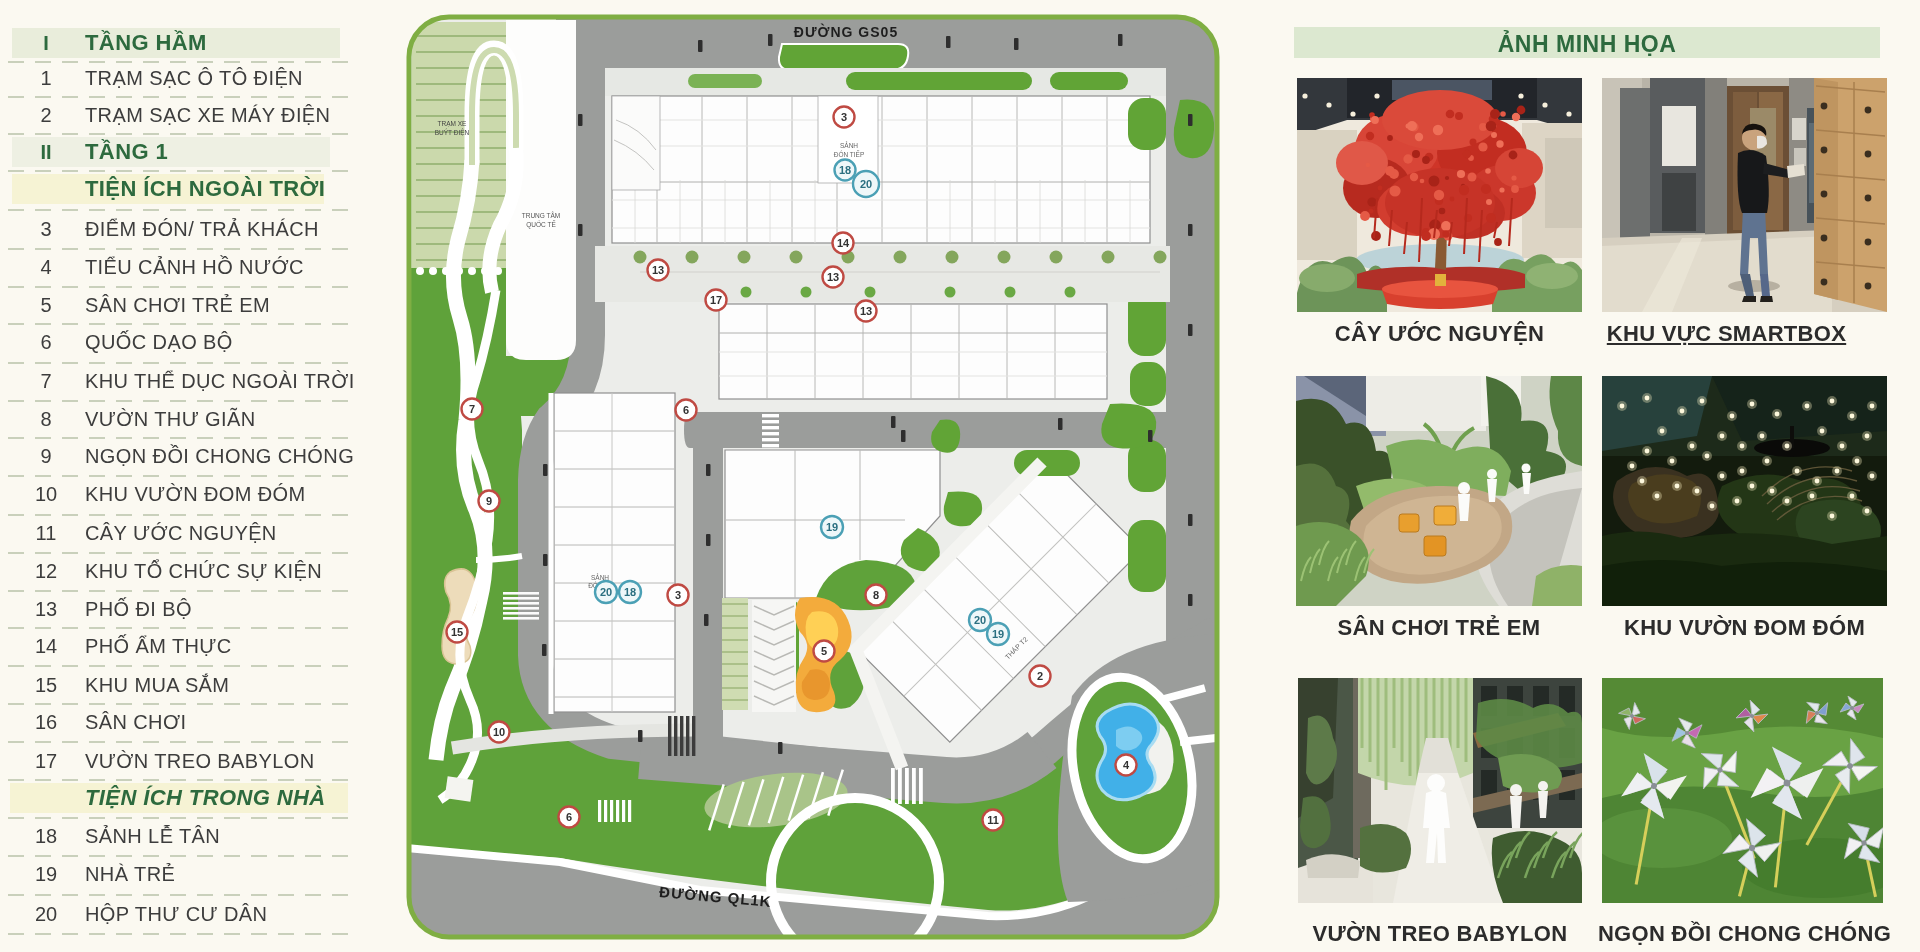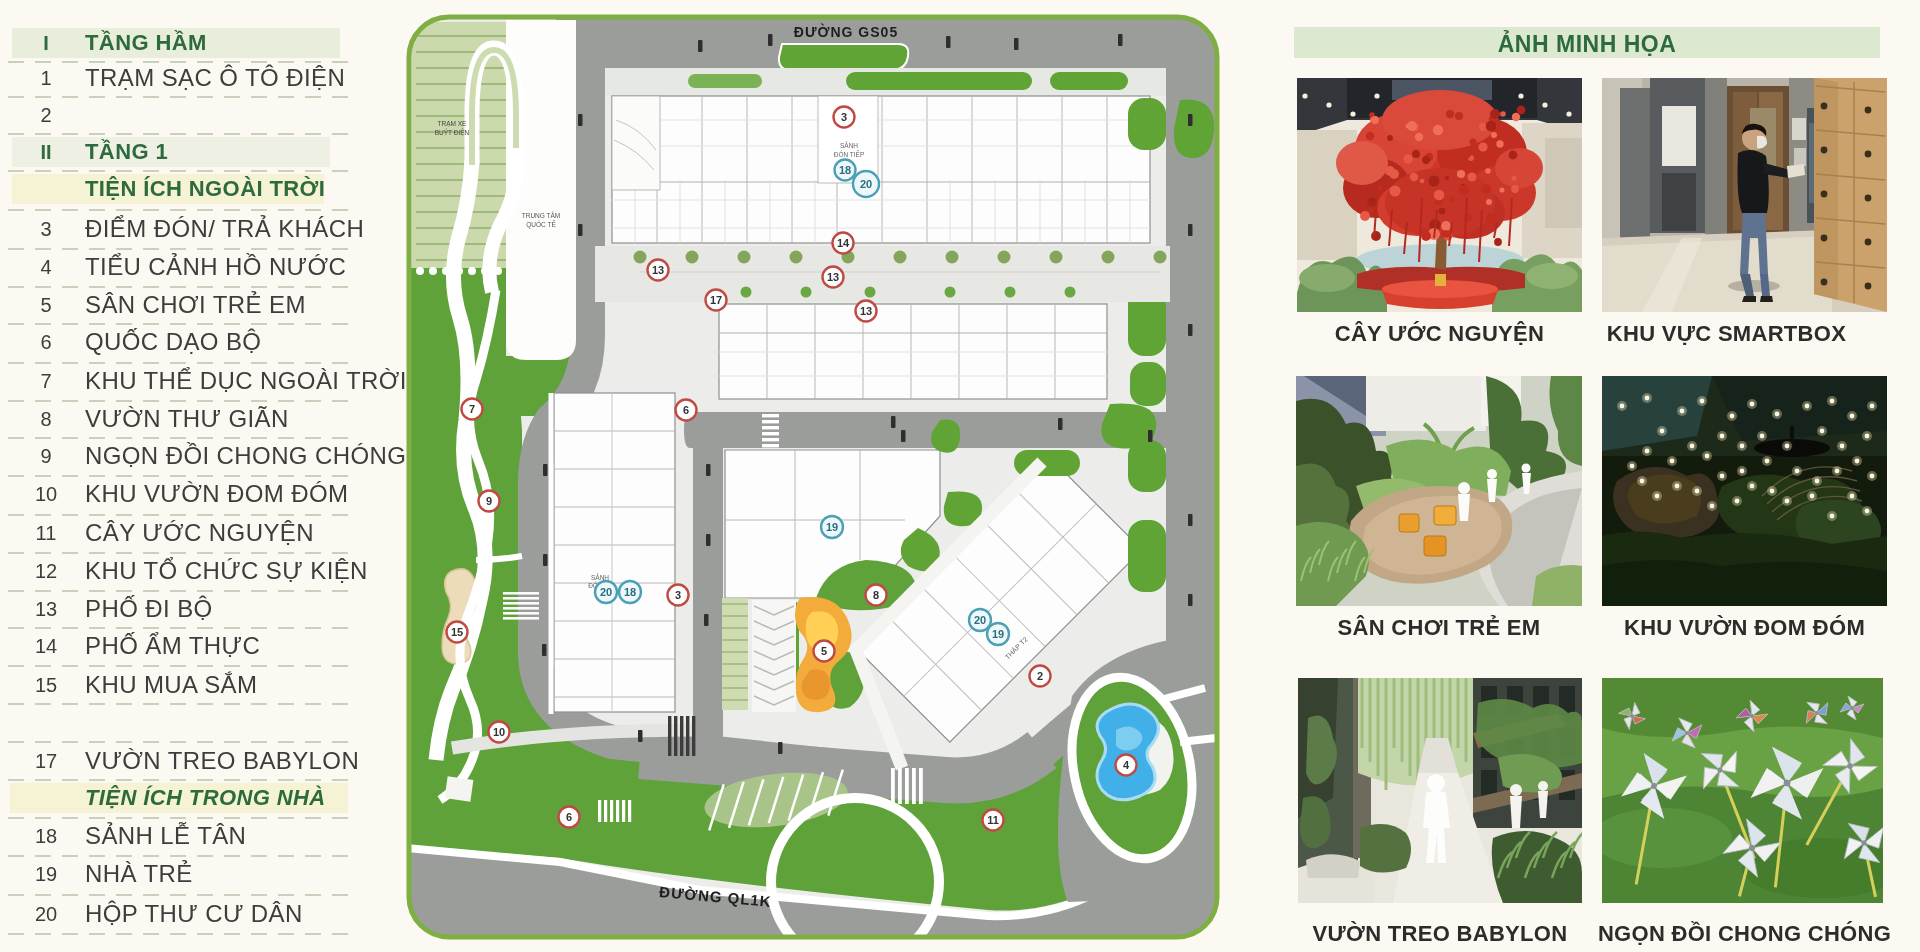--- a/index.html
+++ b/index.html
@@ -1,21 +1,21 @@
 <!DOCTYPE html>
 <html><head>
 <meta charset="utf-8">
 <style>
   html,body{margin:0;padding:0;}
   body{width:1920px;height:952px;background:#fbf9f1;font-family:"Liberation Sans", sans-serif;overflow:hidden;}
   .page{position:relative;width:1920px;height:952px;}
   
   .lrow{position:absolute;left:0;width:360px;height:38px;}
   .lnum{position:absolute;left:26px;width:40px;text-align:center;font-size:20px;color:#3d3d3d;}
-  .ltxt{position:absolute;left:85px;font-size:24px;color:#3d3d3d;letter-spacing:.4px;white-space:nowrap;}
+  .ltxt{position:absolute;left:85px;font-size:20px;color:#3d3d3d;letter-spacing:.4px;white-space:nowrap;}
   .lhead .lnum{color:#2d6a3e;font-weight:bold;}
   .lhead .ltxt{color:#2d6a3e;font-weight:bold;font-size:22px;}
   .sep{position:absolute;height:2px;background-image:repeating-linear-gradient(90deg,#c9d0bb 0,#c9d0bb 16px,rgba(0,0,0,0) 16px,rgba(0,0,0,0) 27px);}
   .band{position:absolute;}
   
   .hdr{position:absolute;left:1294px;top:27px;width:586px;height:31px;background:#dce8d0;}
   .hdrtxt{position:absolute;left:1294px;top:31px;width:586px;text-align:center;font-size:23px;font-weight:bold;color:#2d6a3e;letter-spacing:.5px;}
   .photo{position:absolute;overflow:hidden;}
   .cap{position:absolute;font-size:22px;font-weight:bold;color:#2c2c2c;text-align:center;letter-spacing:.3px;}
 </style>
@@ -61,20 +61,21 @@
       <span class="ltxt">TẦNG HẦM</span>
     </div>
 
   <div class="lrow" style="top:59px;line-height:38px;">
       <span class="lnum">1</span>
       <span class="ltxt">TRẠM SẠC Ô TÔ ĐIỆN</span>
     </div>
 
   <div class="lrow" style="top:96px;line-height:38px;">
       <span class="lnum">2</span>
+      <span class="ltxt">TRẠM SẠC XE MÁY ĐIỆN</span>
     </div>
 
   <div class="lrow lhead" style="top:133px;line-height:38px;padding-left:33px;">
       <span class="lnum">II</span>
       <span class="ltxt">TẦNG 1</span>
     </div>
 
   <div class="lrow lhead" style="top:170px;line-height:38px;">
       <span class="lnum"></span>
       <span class="ltxt">TIỆN ÍCH NGOÀI TRỜI</span>
@@ -138,20 +139,24 @@
   <div class="lrow" style="top:627px;line-height:38px;">
       <span class="lnum">14</span>
       <span class="ltxt">PHỐ ẨM THỰC</span>
     </div>
 
   <div class="lrow" style="top:666px;line-height:38px;">
       <span class="lnum">15</span>
       <span class="ltxt">KHU MUA SẮM</span>
     </div>
 
+  <div class="lrow" style="top:703px;line-height:38px;">
+      <span class="lnum">16</span>
+      <span class="ltxt">SÂN CHƠI</span>
+    </div>
 
   <div class="lrow" style="top:742px;line-height:38px;">
       <span class="lnum">17</span>
       <span class="ltxt">VƯỜN TREO BABYLON</span>
     </div>
 
   <div class="lrow lhead" style="top:779px;line-height:38px;font-style:italic;">
       <span class="lnum"></span>
       <span class="ltxt">TIỆN ÍCH TRONG NHÀ</span>
     </div>
@@ -773,21 +778,21 @@
 <circle cx="152" cy="60" r="12" fill="#c9a37d"></circle>
 <path d="M140,56 Q142,44 154,46 Q166,48 164,58 Q158,50 150,52 Q144,52 140,56 Z" fill="#16120e"></path>
 <path d="M155,58 Q166,56 165,66 Q160,72 155,70 Z" fill="#e9e6e0"></path>
 <path d="M138,196 L144,218 L152,218 L148,196 Z" fill="#4e5f78"></path>
 <path d="M158,196 L160,218 L168,218 L166,196 Z" fill="#56688a"></path>
 <path d="M142,218 L154,218 L154,224 L140,224 Z" fill="#23201c"></path>
 <path d="M159,218 L170,218 L171,224 L158,224 Z" fill="#23201c"></path>
 </g>
 </svg></div>
 
-<div class="cap" style="left:1584px;top:321px;width:285px;">KHU VỰC SMARTBOX</div>
+<div class="cap" style="left:1584px;top:321px;width:285px;text-decoration:underline;">KHU VỰC SMARTBOX</div>
 
 <div class="photo" style="left:1296px;top:376px;width:286px;height:230px;">
 <svg width="286" height="230" viewBox="0 0 286 230">
 <rect width="286" height="230" fill="#cfd3c5"></rect>
 <rect x="0" y="0" width="90" height="60" fill="#8a93a8"></rect>
 <path d="M8,0 L70,40 L80,0 Z" fill="#5b6579"></path>
 <rect x="70" y="0" width="120" height="55" fill="#edece6"></rect>
 <rect x="185" y="0" width="40" height="50" fill="#f3f2ec"></rect>
 <path d="M0,25 Q35,15 50,48 Q75,40 80,75 Q100,72 95,102 Q112,108 98,132 L62,162 L0,152 Z" fill="#3a5129"></path>
 <path d="M0,90 Q30,80 40,110 Q60,115 50,145 Q65,160 45,175 L0,190 Z" fill="#55713c"></path>

